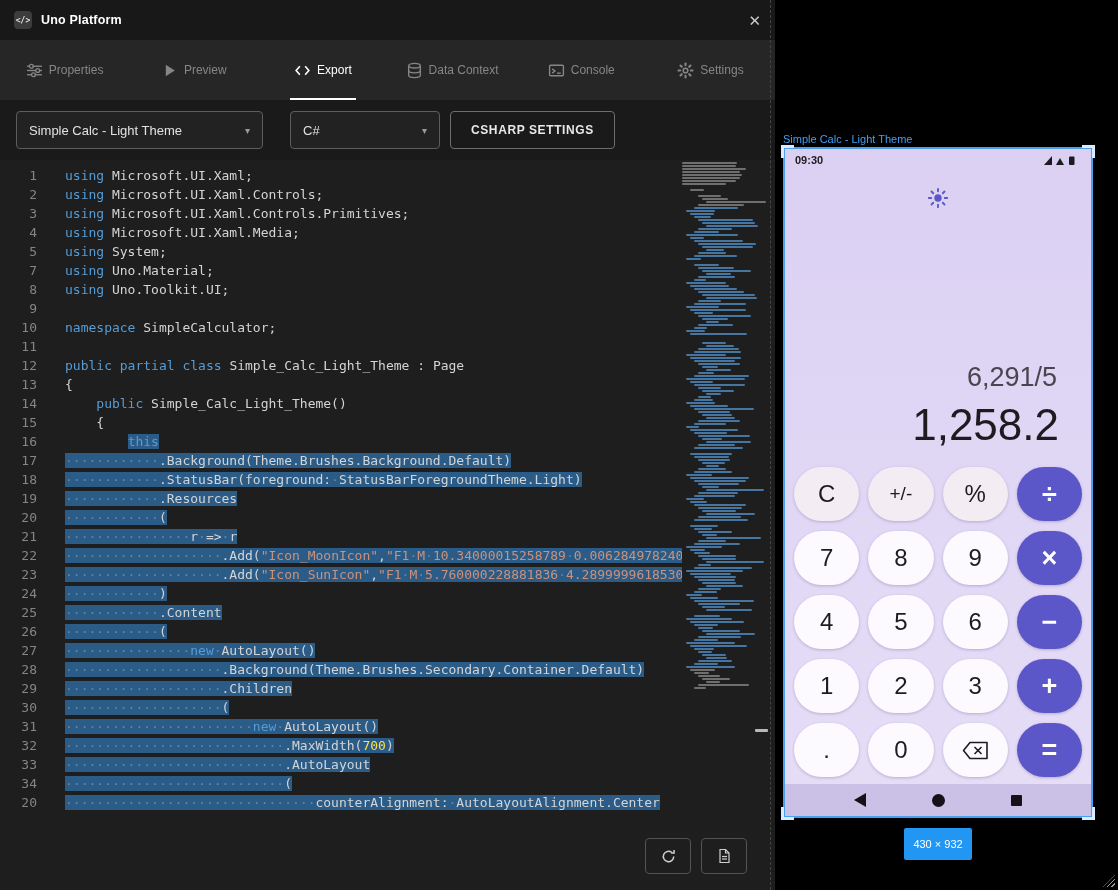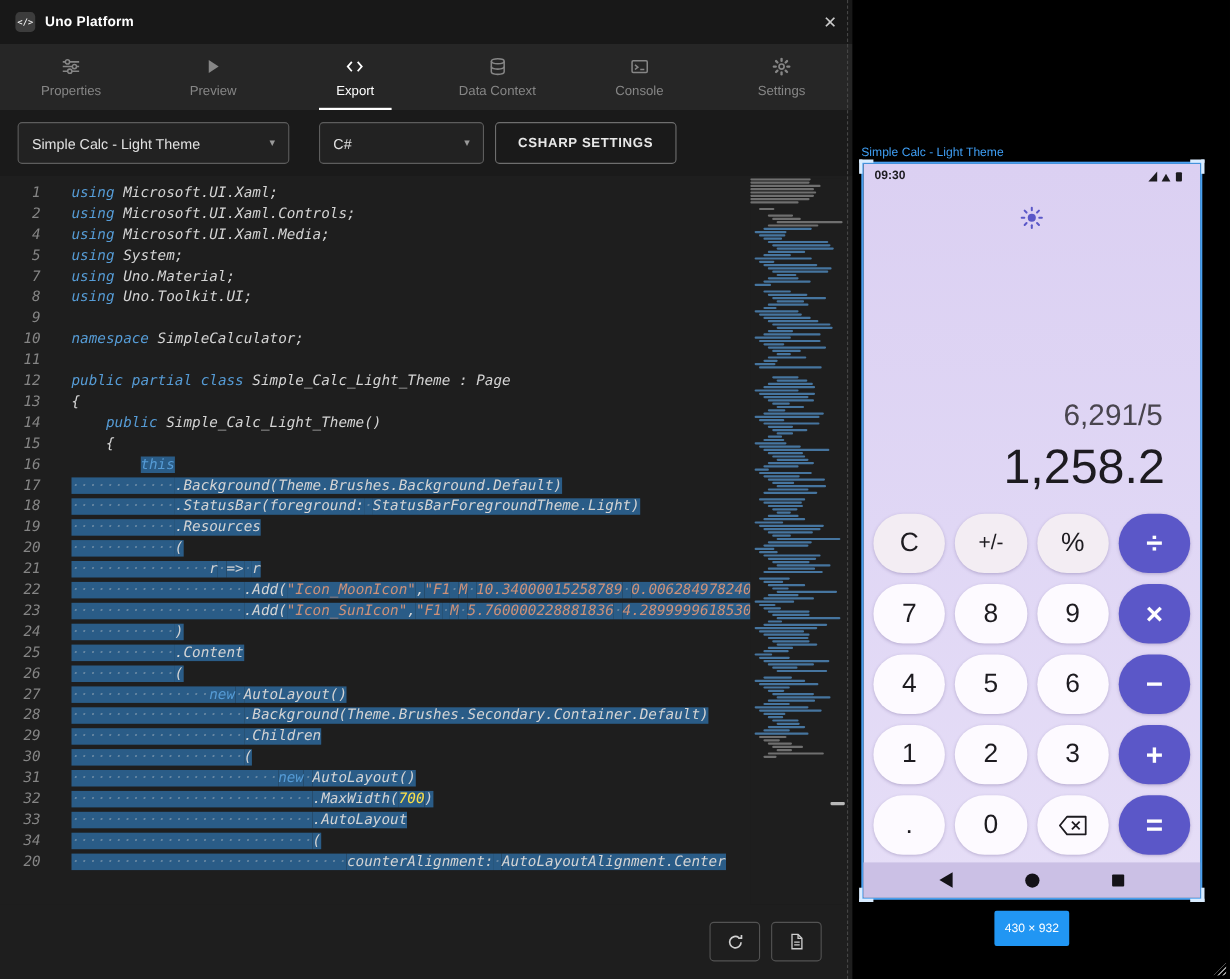--- a/index.html
+++ b/index.html
@@ -10,21 +10,21 @@
 
   
   .titlebar{height:40px;background:#181818;display:flex;align-items:center;padding:0 14px;}
   .logo{width:18px;height:18px;background:#3c3c3c;border-radius:4px;color:#fff;font-size:8px;
         display:flex;align-items:center;justify-content:center;font-family:"DejaVu Sans Mono",monospace;margin-right:9px;}
   .title{color:#fff;font-size:12.5px;font-weight:bold;letter-spacing:.2px;}
   .close{margin-left:auto;color:#c9c9c9;font-size:15px;cursor:pointer;line-height:1;}
 
   
   .tabs{height:60px;background:#262626;display:flex;}
-  .tab{flex:1;display:flex;flex-direction:column;align-items:center;justify-content:center;gap:6px;
+  .tab{flex:1;display:flex;flex-direction:row;align-items:center;justify-content:center;gap:6px;
        color:#868686;position:relative;cursor:pointer;text-align:center;}
   .tab svg{width:17px;height:17px;display:block;}
   .tab .tab-lb{font-size:12px;}
   .tab.active{color:#fff;}
   .tab.active::after{content:"";position:absolute;bottom:0;left:50%;transform:translateX(-50%);
        width:66px;height:2px;background:#fff;}
 
   
   .toolbar{height:60px;background:#1a1a1a;display:flex;align-items:center;padding:0 16px;}
   .dd{height:38px;background:#222;border:1px solid #5d5d5d;border-radius:4px;display:flex;
@@ -32,21 +32,21 @@
   .dd .caret{margin-left:auto;color:#9a9a9a;font-size:10px;padding-left:12px;}
   .dd-theme{width:247px;}
   .dd-lang{width:150px;margin-left:27px;}
   .btn-outline{height:38px;margin-left:10px;border:1px solid #6e6e6e;border-radius:4px;background:transparent;
       color:#e8e8e8;font-size:12px;font-weight:bold;letter-spacing:.6px;padding:0 20px;cursor:pointer;font-family:inherit;}
 
   
   .editor{position:relative;height:662px;background:#1e1e1e;overflow:hidden;
       font-family:"DejaVu Sans Mono",monospace;font-size:13px;line-height:19px;}
   .code-lines{position:absolute;left:0;top:6px;right:0;bottom:0;overflow:hidden;}
-  .cl{height:19px;white-space:pre;font-style:italic;}
+  .cl{height:19px;white-space:pre;}
   .ln{display:inline-block;width:37px;text-align:right;color:#858585;margin-right:28px;}
   .tok.kw{color:#569cd6;}
   .tok.tx{color:#d4d4d4;}
   .tok.st{color:#ce9178;}
   .tok.nm{color:#fde047;}
   .tok.ws{color:rgba(212,212,212,.35);}
   .tok.sel{background:#2a5c87;}
   .minimap{position:absolute;top:2px;right:8px;width:85px;bottom:0;overflow:hidden;background:#1e1e1e;}
   .mm-bar{height:2px;margin-bottom:1px;border-radius:1px;}
 
@@ -179,20 +179,21 @@
       <span>C#</span>
       <span class="caret">▾</span>
     </div>
     <button class="btn-outline">CSHARP SETTINGS</button>
   </div>
 
   <div class="editor">
     <div class="code-lines">
         <div class="cl"><span class="ln">1</span><span class="tok kw">using</span><span class="tok tx"> Microsoft.UI.Xaml;</span></div>
         <div class="cl"><span class="ln">2</span><span class="tok kw">using</span><span class="tok tx"> Microsoft.UI.Xaml.Controls;</span></div>
+        <div class="cl"><span class="ln">3</span><span class="tok kw">using</span><span class="tok tx"> Microsoft.UI.Xaml.Controls.Primitives;</span></div>
         <div class="cl"><span class="ln">4</span><span class="tok kw">using</span><span class="tok tx"> Microsoft.UI.Xaml.Media;</span></div>
         <div class="cl"><span class="ln">5</span><span class="tok kw">using</span><span class="tok tx"> System;</span></div>
         <div class="cl"><span class="ln">7</span><span class="tok kw">using</span><span class="tok tx"> Uno.Material;</span></div>
         <div class="cl"><span class="ln">8</span><span class="tok kw">using</span><span class="tok tx"> Uno.Toolkit.UI;</span></div>
         <div class="cl"><span class="ln">9</span></div>
         <div class="cl"><span class="ln">10</span><span class="tok kw">namespace</span><span class="tok tx"> SimpleCalculator;</span></div>
         <div class="cl"><span class="ln">11</span></div>
         <div class="cl"><span class="ln">12</span><span class="tok kw">public</span><span class="tok tx"> </span><span class="tok kw">partial</span><span class="tok tx"> </span><span class="tok kw">class</span><span class="tok tx"> Simple_Calc_Light_Theme : Page</span></div>
         <div class="cl"><span class="ln">13</span><span class="tok tx">{</span></div>
         <div class="cl"><span class="ln">14</span><span class="tok tx">    </span><span class="tok kw">public</span><span class="tok tx"> Simple_Calc_Light_Theme()</span></div>

